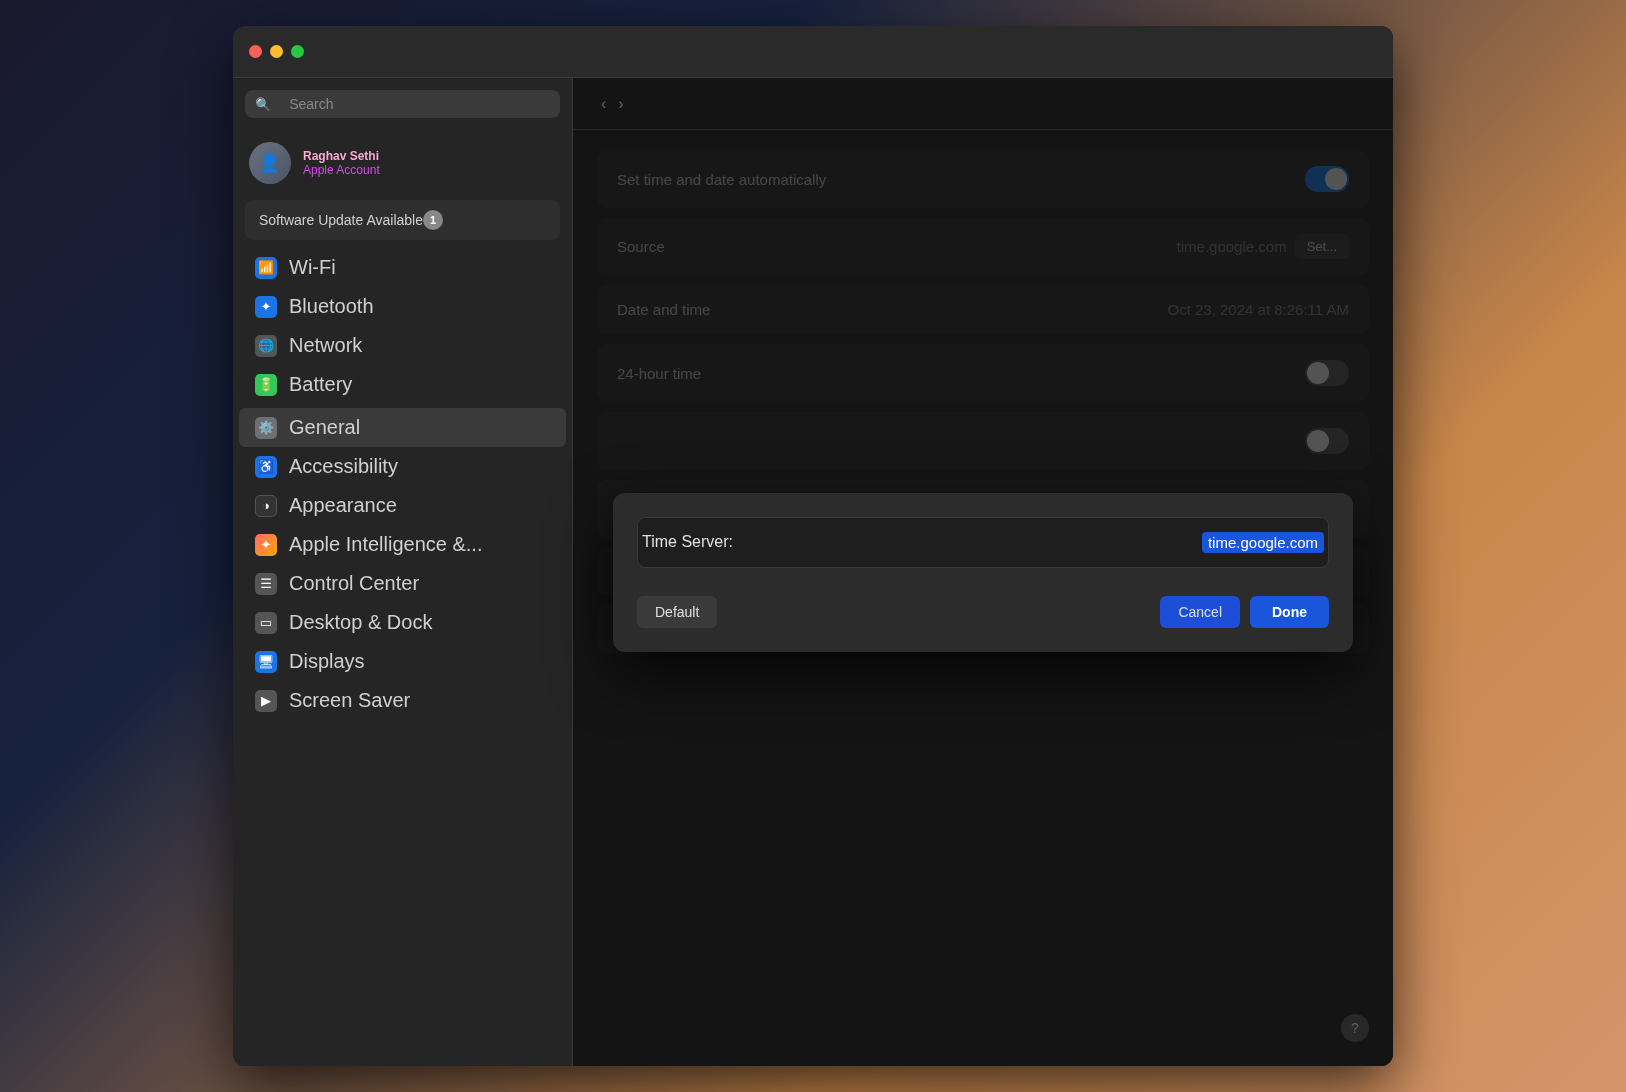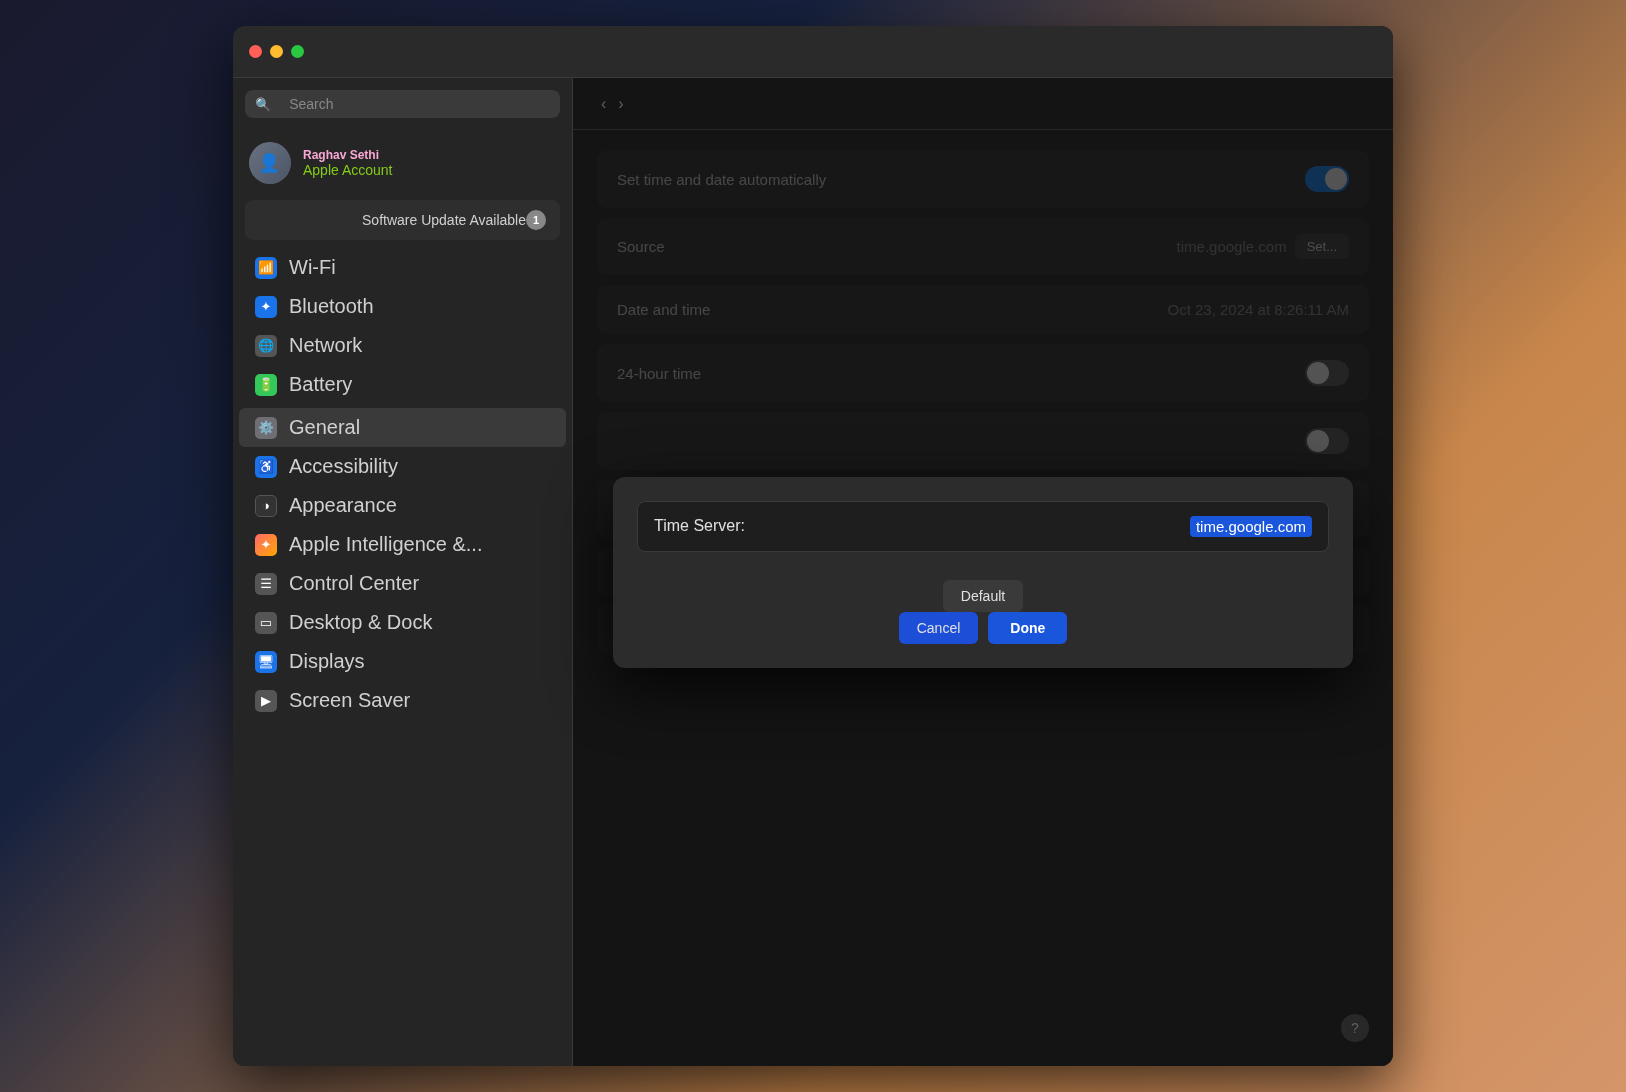--- a/index.html
+++ b/index.html
@@ -127,32 +127,32 @@
       flex-direction: column;
     }
 
     .user-name {
       color: #f9a8d4;
       font-size: 12px;
       font-weight: 600;
     }
 
     .user-subtitle {
-      color: #84cc16;
-      font-size: 14px;
+      color: #d946ef;
+      font-size: 12px;
     }
 
     .software-update {
       margin: 0 12px 8px 12px;
       padding: 10px 14px;
       background: #2e2e2e;
       border-radius: 8px;
       display: flex;
       align-items: center;
-      justify-content: flex-end;
+      justify-content: flex-start;
       cursor: pointer;
     }
 
     .update-text {
       color: #d0d0d0;
       font-size: 14px;
       line-height: 1.3;
     }
 
     .update-badge {
@@ -380,21 +380,21 @@
       width: 740px;
       background: #2c2c2c;
       border-radius: 12px;
       padding: 24px;
       box-shadow: 0 20px 60px rgba(0,0,0,0.8);
     }
 
     .dialog-input-row {
       background: #1e1e1e;
       border-radius: 8px;
-      padding: 14px 16px;
+      padding: 14px 4px;
       display: flex;
       align-items: center;
       gap: 12px;
       margin-bottom: 28px;
       border: 1px solid #3a3a3a;
     }
 
     .dialog-label {
       color: #e0e0e0;
       font-size: 16px;
@@ -413,21 +413,20 @@
       padding: 2px 6px;
       border-radius: 4px;
       font-size: 15px;
       display: inline-block;
     }
 
     .dialog-buttons {
       display: flex;
       justify-content: space-between;
       align-items: center;
-      flex-direction: column;
     }
 
     .dialog-btn-default {
       background: #3a3a3a;
       color: #e0e0e0;
       border: none;
       border-radius: 6px;
       padding: 8px 18px;
       font-size: 14px;
       cursor: pointer;

